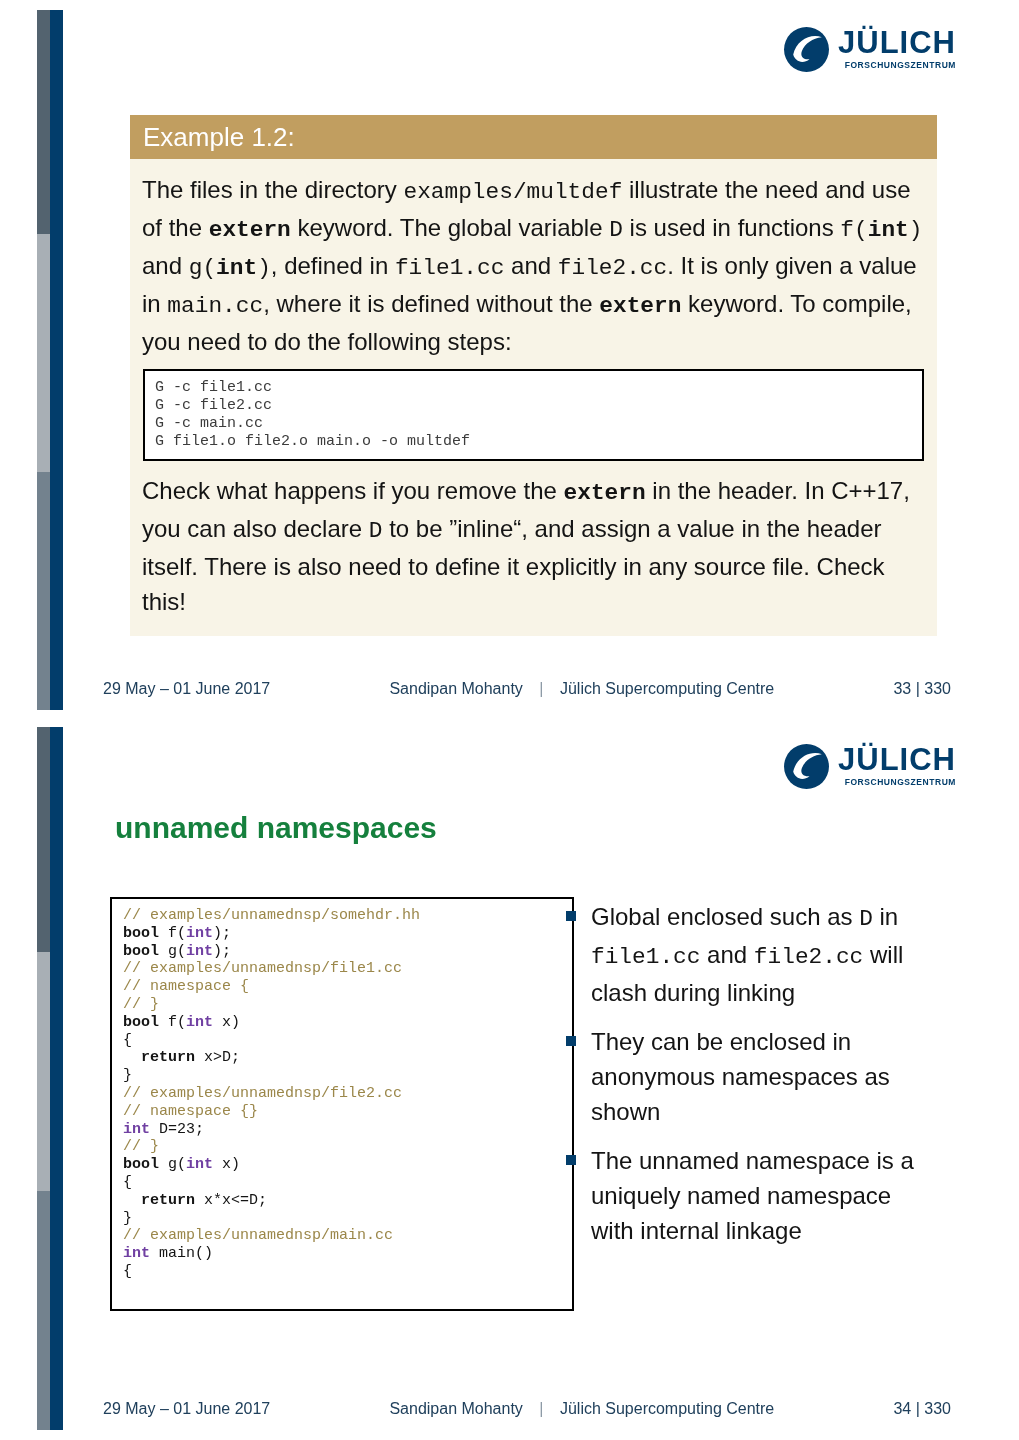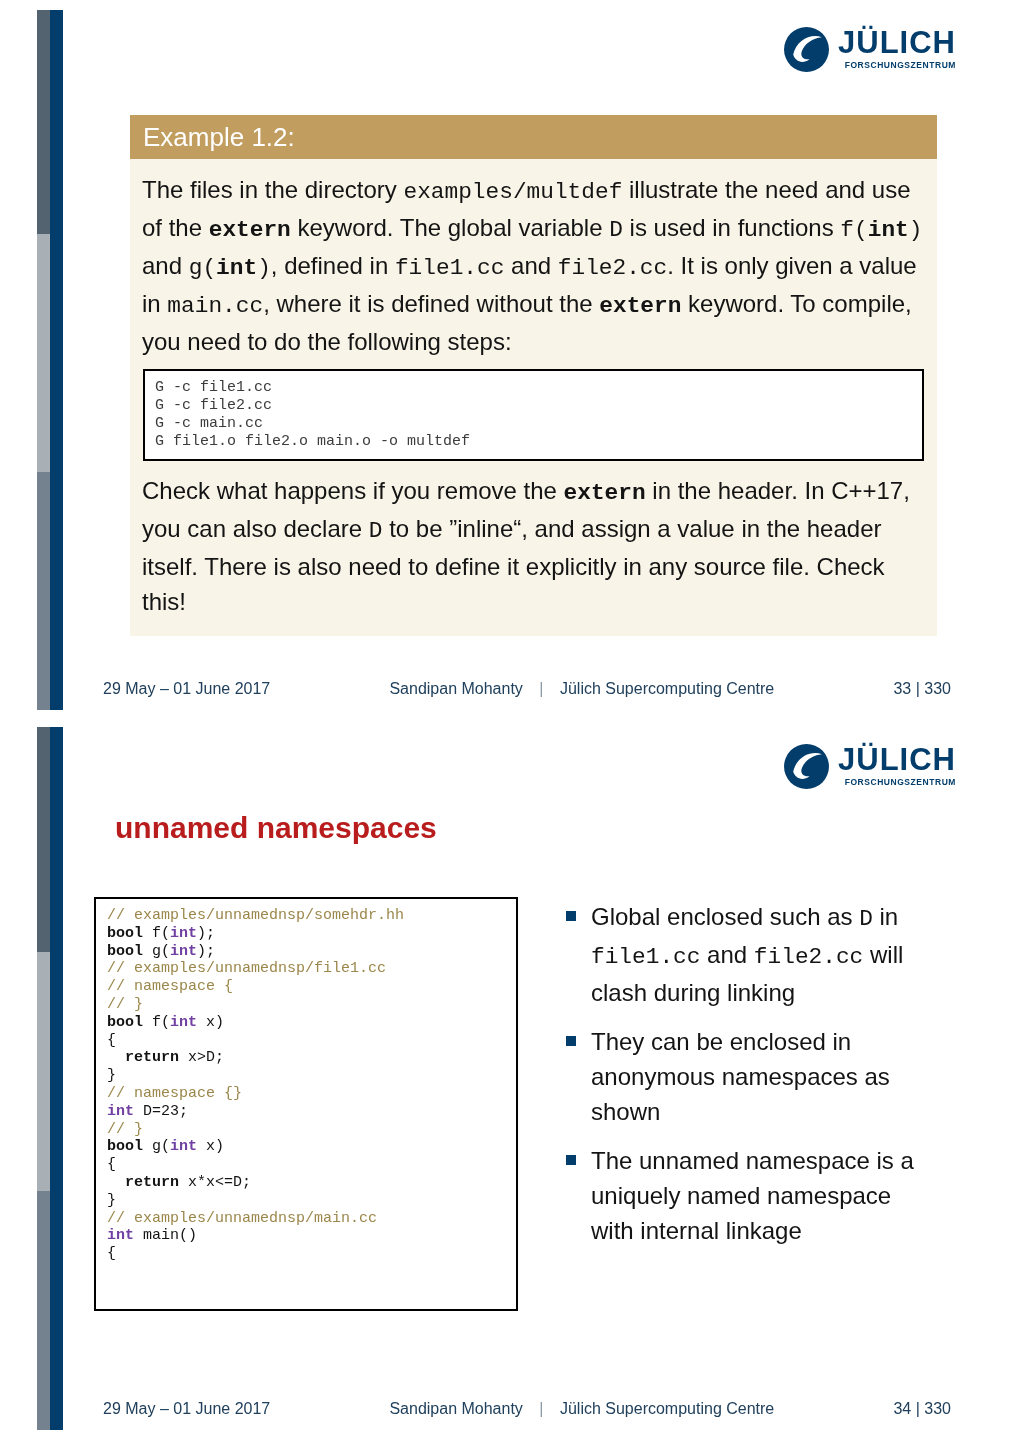--- a/index.html
+++ b/index.html
@@ -31,22 +31,22 @@
 .seg-mono{font-family:"Liberation Mono",monospace;font-size:0.95em;}
 .seg-monob{font-family:"Liberation Mono",monospace;font-size:0.95em;font-weight:bold;text-align:right;}
 .seg-cm{color:#9b874a;}
 .seg-kw{font-weight:bold;}
 .seg-ty{color:#7040a2;font-weight:bold;}
 .code-line{white-space:pre;}
 
 .footer{position:absolute;left:66px;right:31px;bottom:12px;display:flex;justify-content:space-between;align-items:center;font-size:16px;color:#20405c;}
 .f-center .divider{color:#8d9aa6;margin:0 12px;}
 
-.slide-title{position:absolute;left:78px;top:84px;font-size:30px;font-weight:bold;color:#b91c1c;}
-.code-panel{position:absolute;left:57px;top:170px;width:424px;height:414px;background:#ffffff;border:2px solid #000000;padding:8px 11px;font-family:"Liberation Mono",monospace;font-size:15px;line-height:17.8px;color:#141414;overflow:hidden;}
+.slide-title{position:absolute;left:78px;top:84px;font-size:30px;font-weight:bold;color:#15803d;}
+.code-panel{position:absolute;left:73px;top:170px;width:464px;height:414px;background:#ffffff;border:2px solid #000000;padding:8px 11px;font-family:"Liberation Mono",monospace;font-size:15px;line-height:17.8px;color:#141414;overflow:hidden;}
 .bullets{position:absolute;left:529px;top:172px;width:366px;}
 .bullet-item{display:flex;margin-bottom:14px;}
 .bullet-marker{flex:none;width:10px;height:10px;background:#023d6b;margin:12px 15px 0 0;}
 .bullet-text{font-size:24px;line-height:35px;color:#141414;}
 </style>
 </head>
 <body>
 
 <div class="slide" id="slide1">
   <div class="sidebar">
@@ -117,20 +117,21 @@
       <div class="code-line"><span class="seg-cm">// examples/unnamednsp/somehdr.hh</span></div>
       <div class="code-line"><span class="seg-kw">bool</span><span> f(</span><span class="seg-ty">int</span><span>);</span></div>
       <div class="code-line"><span class="seg-kw">bool</span><span> g(</span><span class="seg-ty">int</span><span>);</span></div>
       <div class="code-line"><span class="seg-cm">// examples/unnamednsp/file1.cc</span></div>
       <div class="code-line"><span class="seg-cm">// namespace {</span></div>
       <div class="code-line"><span class="seg-cm">// }</span></div>
       <div class="code-line"><span class="seg-kw">bool</span><span> f(</span><span class="seg-ty">int</span><span> x)</span></div>
       <div class="code-line"><span>{</span></div>
       <div class="code-line"><span>  </span><span class="seg-kw">return</span><span> x&gt;D;</span></div>
       <div class="code-line"><span>}</span></div>
+      <div class="code-line"><span class="seg-cm">// examples/unnamednsp/file2.cc</span></div>
       <div class="code-line"><span class="seg-cm">// namespace {}</span></div>
       <div class="code-line"><span class="seg-ty">int</span><span> D=23;</span></div>
       <div class="code-line"><span class="seg-cm">// }</span></div>
       <div class="code-line"><span class="seg-kw">bool</span><span> g(</span><span class="seg-ty">int</span><span> x)</span></div>
       <div class="code-line"><span>{</span></div>
       <div class="code-line"><span>  </span><span class="seg-kw">return</span><span> x*x&lt;=D;</span></div>
       <div class="code-line"><span>}</span></div>
       <div class="code-line"><span class="seg-cm">// examples/unnamednsp/main.cc</span></div>
       <div class="code-line"><span class="seg-ty">int</span><span> main()</span></div>
       <div class="code-line"><span>{</span></div>

